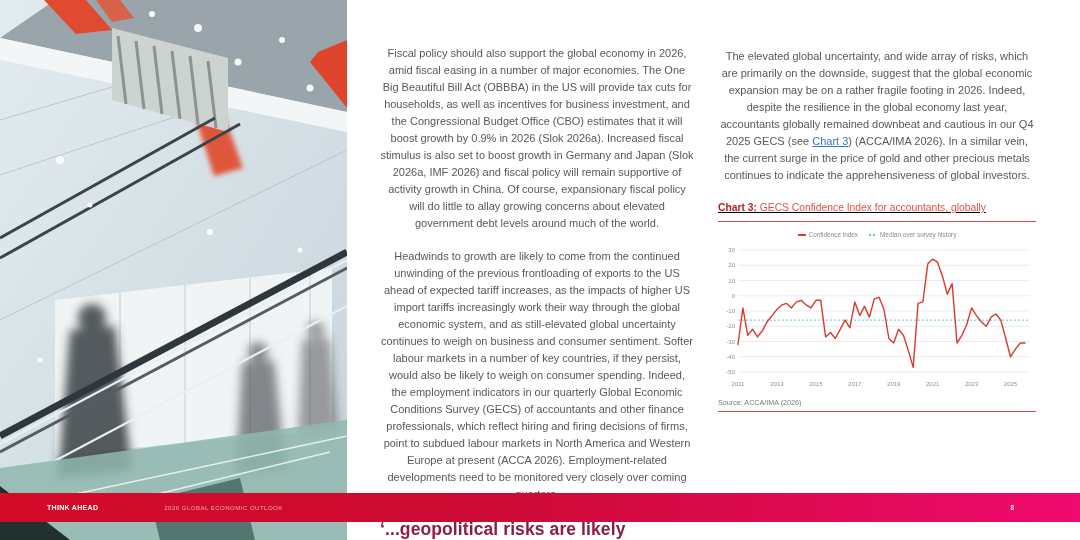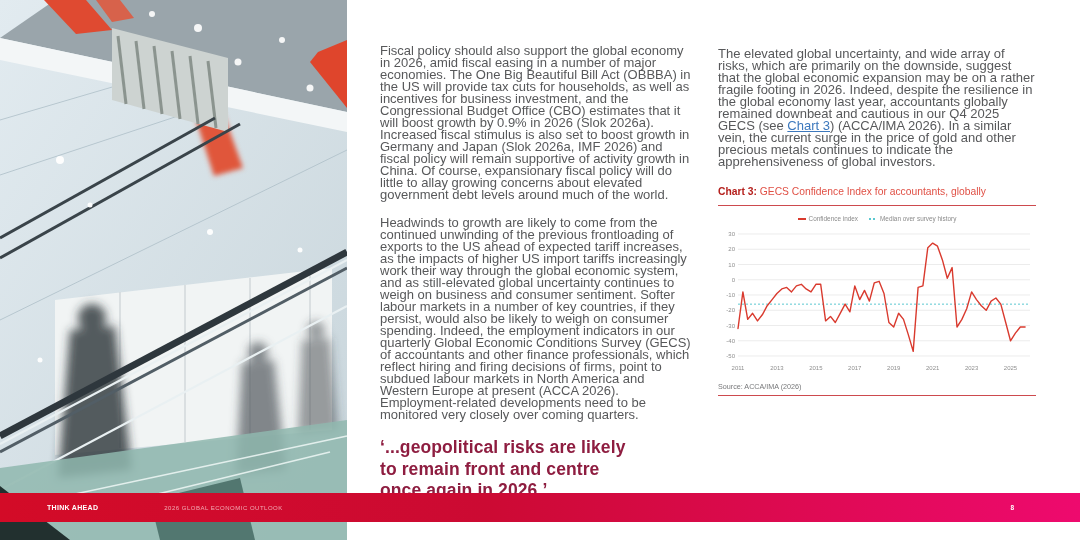--- a/index.html
+++ b/index.html
@@ -4,29 +4,29 @@
 <title>2026 Global Economic Outlook — p8</title>
 <style>
   html,body{margin:0;padding:0;background:#ffffff;}
   .page{position:relative;width:1080px;height:540px;overflow:hidden;background:#ffffff;
         font-family:"Liberation Sans","DejaVu Sans",sans-serif;}
   
   .photo{position:absolute;left:0;top:0;width:347px;height:540px;overflow:hidden;}
   .photo svg{display:block;}
   
   .col-mid{position:absolute;left:380px;top:45px;width:314px;}
-  .body{margin:0 0 16px 0;font-size:13px;line-height:12px;color:#57585a;}
+  .body{margin:0 0 16px 0;font-size:11px;line-height:17px;color:#57585a;text-align:center;}
   .pull-quote{font-size:17.5px;line-height:21.5px;font-weight:bold;
               color:#8e1d40;white-space:pre-line;letter-spacing:.1px;}
   
   .col-right{position:absolute;left:718px;top:48px;width:318px;}
   .section-heading{margin:0 0 9px 0;font-size:11.8px;line-height:14.2px;font-weight:bold;color:#e2231a;}
   .link{color:#3c78bd;cursor:pointer;}
   .chart-block{margin-top:17px;}
-  .chart-title{font-size:10.3px;line-height:13px;}
+  .chart-title{font-size:10.3px;line-height:13px;text-decoration:underline;}
   .ct-label{font-weight:bold;color:#b5201d;}
   .ct-rest{color:#e05045;}
   .red-rule{height:0;border-top:1.5px solid #cd4a4e;margin-top:7px;}
   .legend{display:flex;justify-content:center;gap:11px;margin-top:9px;font-size:6.4px;color:#8a8a8a;align-items:center;}
   .legend-item{display:flex;align-items:center;gap:3px;}
   .swatch{display:inline-block;width:8px;height:2px;}
   .swatch.line-red{background:#d93a2e;}
   .swatch.line-teal{background:repeating-linear-gradient(90deg,#5ac8d0 0 2px,transparent 2px 4px);}
   .chart-svg{display:block;margin-top:2px;}
   .source{font-size:7.2px;color:#77787a;margin-top:6px;}

